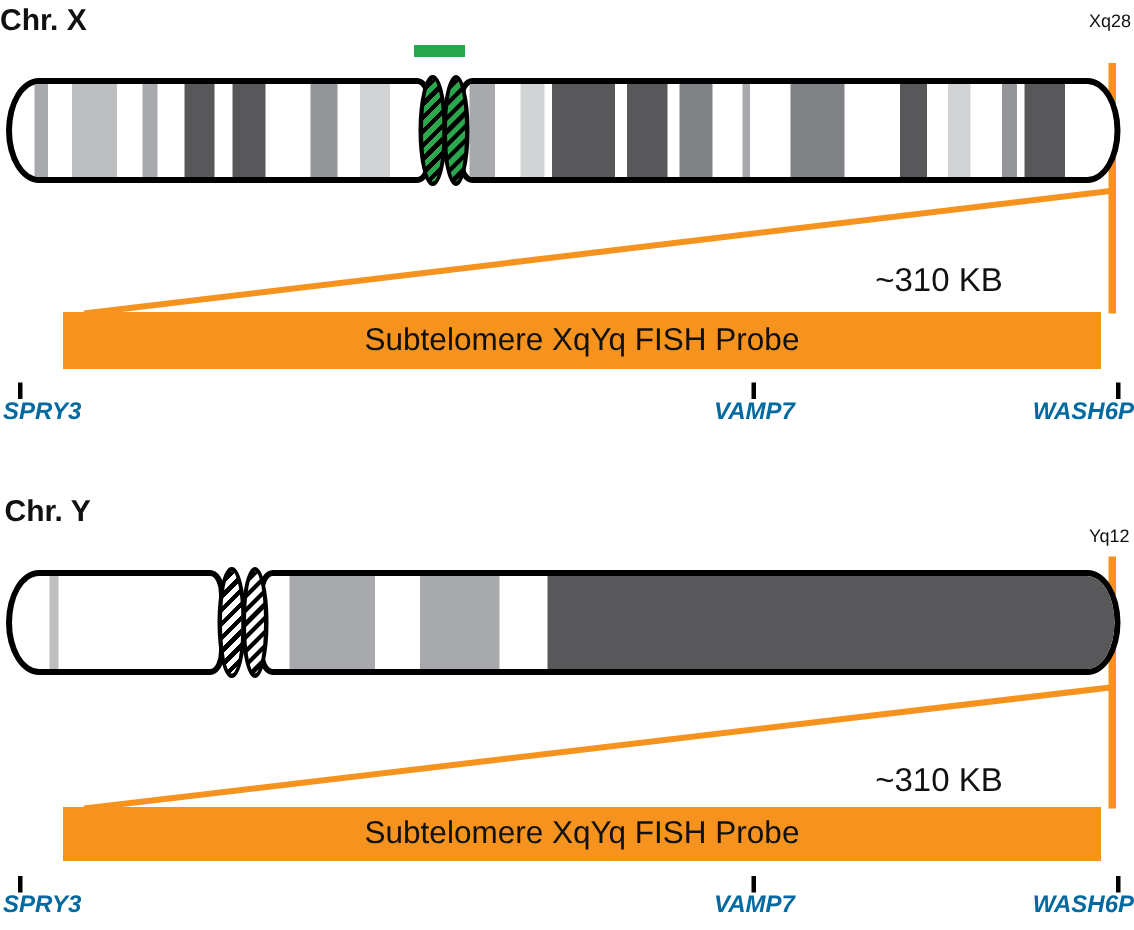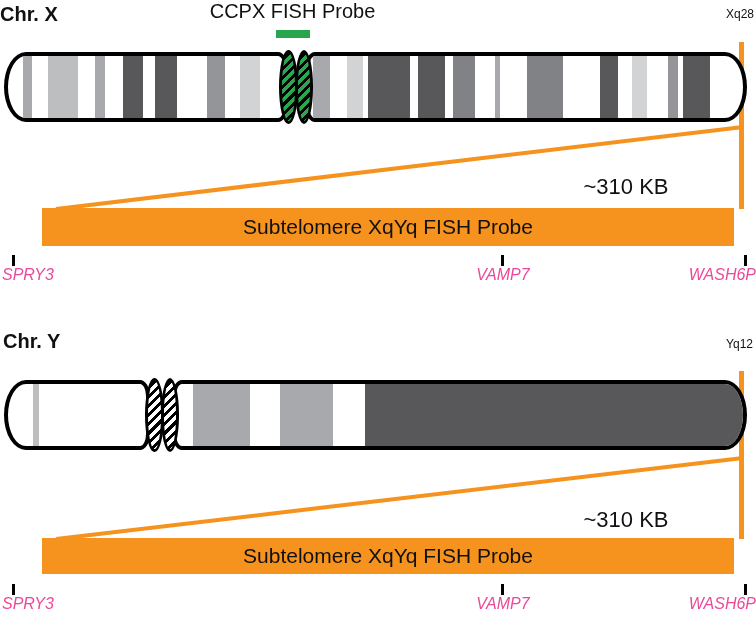--- a/index.html
+++ b/index.html
@@ -25,37 +25,36 @@
     flex:1;border:3px solid #000;border-radius:50%;box-sizing:border-box;
     background-image:repeating-linear-gradient(135deg, rgba(0,0,0,0) 0 3.5px, #000 3.5px 6.5px);
   }
   .lobe + .lobe{margin-left:-3px;}
   .size-label{position:absolute;font-size:22px;text-align:center;color:#111;}
   .wide-bar{
     position:absolute;left:42px;width:692px;display:flex;align-items:center;justify-content:center;
   }
   .wide-bar-text{font-size:21px;color:#111;}
   .tick{position:absolute;width:3px;height:11px;background:#000;}
-  .gene{position:absolute;font-style:italic;font-size:16px;color:#ec4899;}
+  .gene{position:absolute;font-style:italic;font-size:16px;color:#0369a1;font-weight:bold;}
 </style>
 </head>
 <body>
 
 <div class="canvas">
 
   <svg class="overlay" viewBox="0 0 756 620">
     <line x1="741.5" y1="42" x2="741.5" y2="209" stroke="#F6921E" stroke-width="5"></line>
     <line x1="743" y1="127" x2="56" y2="209" stroke="#F6921E" stroke-width="4"></line>
     <line x1="741.5" y1="371" x2="741.5" y2="539" stroke="#F6921E" stroke-width="5"></line>
     <line x1="743" y1="458" x2="56" y2="539" stroke="#F6921E" stroke-width="4"></line>
   </svg>
 
   <div class="chrom-title" style="left:0;top:3px;">Chr. X</div>
 
-  <div class="probe-label" style="left:185px;top:0px;width:215px;">CCPX FISH Probe</div>
   <div class="probe-marker" style="left: 276px; top: 30px; width: 34px; background-color: rgb(41, 166, 77);"></div>
 
   <div class="end-label" style="right:2px;top:7px;">Xq28</div>
 
   <div class="chromosome" style="left:4px;top:52px;">
     <div class="arm cap-left" style="left: 0px; width: 284px;">
         <div class="band" style="left: 15px; width: 9px; background: rgb(167, 169, 172);"></div>
         <div class="band" style="left: 40px; width: 30px; background: rgb(188, 190, 192);"></div>
         <div class="band" style="left: 87px; width: 10px; background: rgb(167, 169, 172);"></div>
         <div class="band" style="left: 115px; width: 20px; background: rgb(88, 88, 90);"></div>
@@ -91,21 +90,21 @@
   <div class="tick" style="left:12px;top:255px;"></div>
   <div class="tick" style="left:501px;top:255px;"></div>
   <div class="tick" style="left:744px;top:255px;"></div>
 
   <div class="gene" style="left:2px;top:266px;">SPRY3</div>
   <div class="gene" style="left:463px;top:266px;width:80px;text-align:center;">VAMP7</div>
   <div class="gene" style="right:0px;top:266px;">WASH6P</div>
 
   <div class="chrom-title" style="left:3px;top:330px;">Chr. Y</div>
 
-  <div class="end-label" style="right:3px;top:337px;">Yq12</div>
+  <div class="end-label" style="right:3px;top:350px;">Yq12</div>
 
   <div class="chromosome" style="left:4px;top:380px;">
     <div class="arm cap-left" style="left: 0px; width: 146px;">
         <div class="band" style="left: 25px; width: 6px; background: rgb(188, 190, 192);"></div>
       </div>
     <div class="centromere" style="left: 141px; width: 34px;">
       <div class="lobe" style="background-color: rgb(255, 255, 255);"></div>
       <div class="lobe" style="background-color: rgb(255, 255, 255);"></div>
     </div>
     <div class="arm cap-right" style="left: 168px; width: 575px;">

